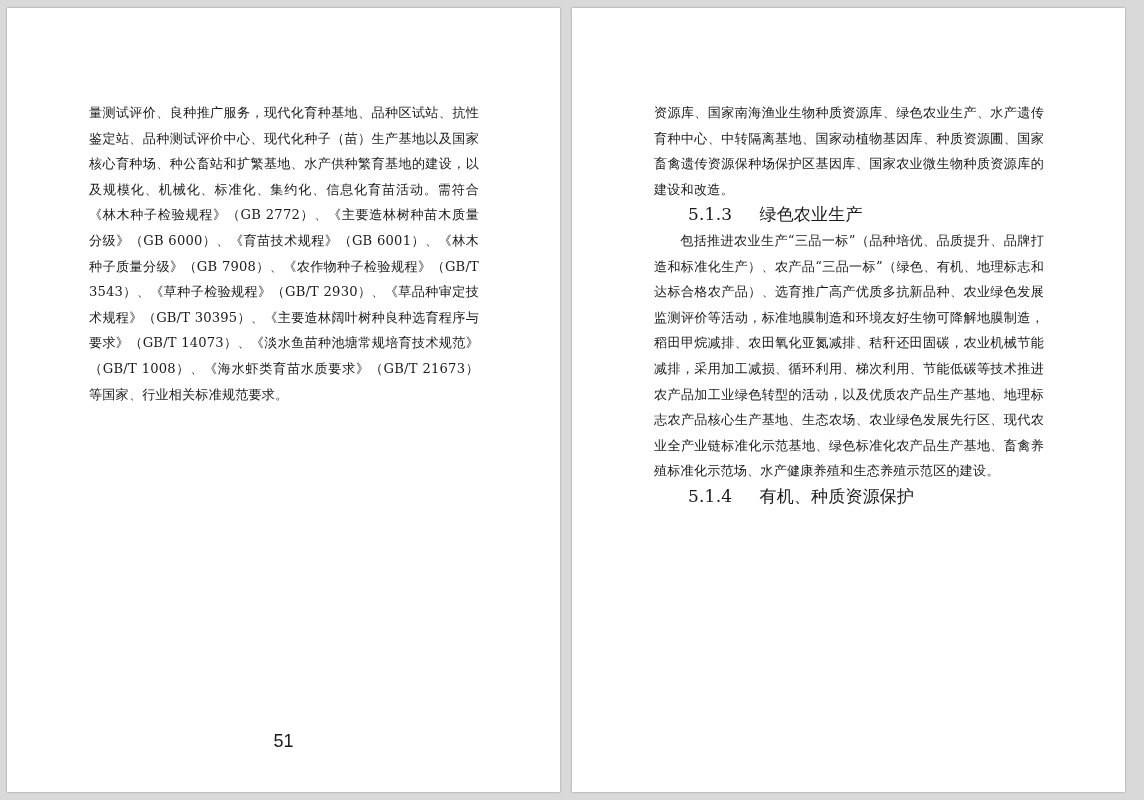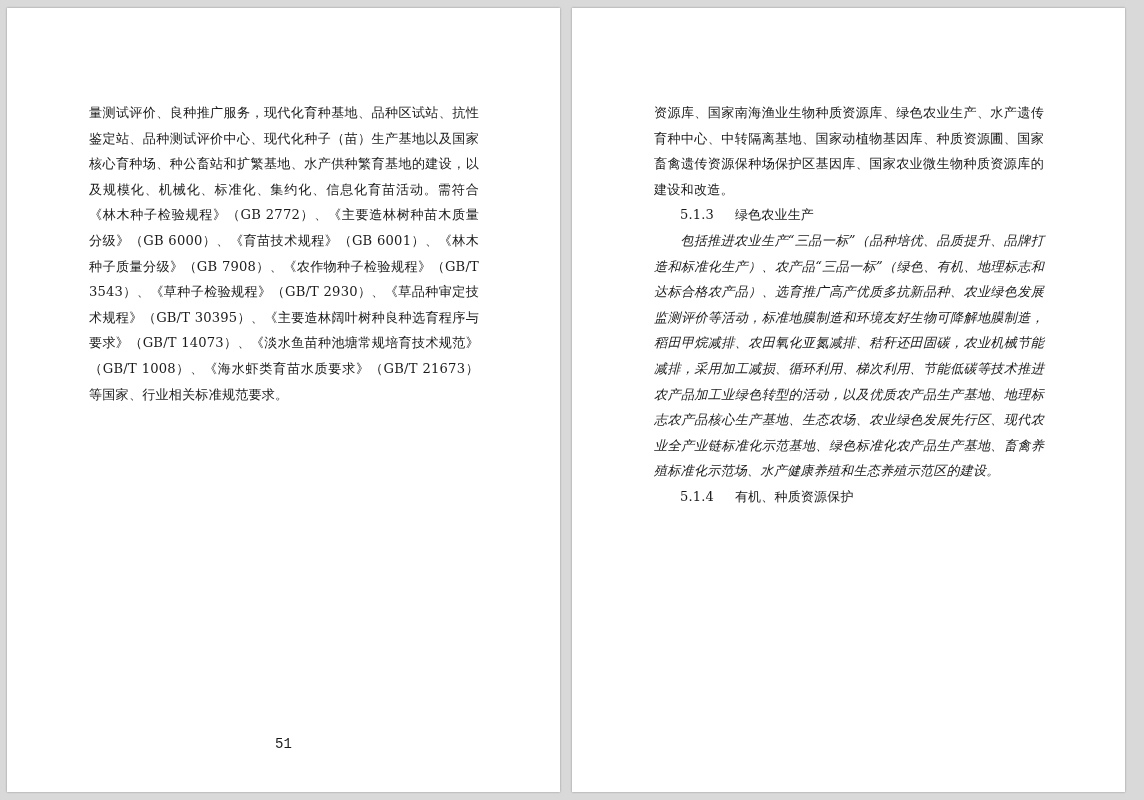--- a/index.html
+++ b/index.html
@@ -42,42 +42,41 @@
     font-size: 13.1px;
     line-height: 25.6px;
     color: #1a1a1a;
     text-align: justify;
     text-justify: inter-ideograph;
     margin: 0 0 0 0;
     letter-spacing: 0.2px;
   }
   .para.indent {
     text-indent: 2em;
-    font-style: italic;
   }
   .heading {
-    font-size: 13px;
+    font-size: 17px;
     line-height: 25.6px;
     color: #1a1a1a;
     margin: 0;
     text-indent: 2em;
     letter-spacing: 0.2px;
   }
   .heading .num {
     margin-right: 1.6em;
   }
   .page-number {
     position: absolute;
     left: 0;
     right: 0;
     bottom: 40px;
     text-align: center;
-    font-size: 14px;
+    font-size: 18px;
     color: #1a1a1a;
-    font-family: Liberation Mono, monospace;
+    font-family: Liberation Sans, sans-serif;
   }
 </style>
 </head>
 <body>
 
 <div id="viewer">
 
   <div class="page">
     <div class="page-body">
       <p class="para">量测试评价、良种推广服务，现代化育种基地、品种区试站、抗性鉴定站、品种测试评价中心、现代化种子（苗）生产基地以及国家核心育种场、种公畜站和扩繁基地、水产供种繁育基地的建设，以及规模化、机械化、标准化、集约化、信息化育苗活动。需符合《林木种子检验规程》（GB 2772）、《主要造林树种苗木质量分级》（GB 6000）、《育苗技术规程》（GB 6001）、《林木种子质量分级》（GB 7908）、《农作物种子检验规程》（GB/T 3543）、《草种子检验规程》（GB/T 2930）、《草品种审定技术规程》（GB/T 30395）、《主要造林阔叶树种良种选育程序与要求》（GB/T 14073）、《淡水鱼苗种池塘常规培育技术规范》（GB/T 1008）、《海水虾类育苗水质要求》（GB/T 21673）等国家、行业相关标准规范要求。</p>

